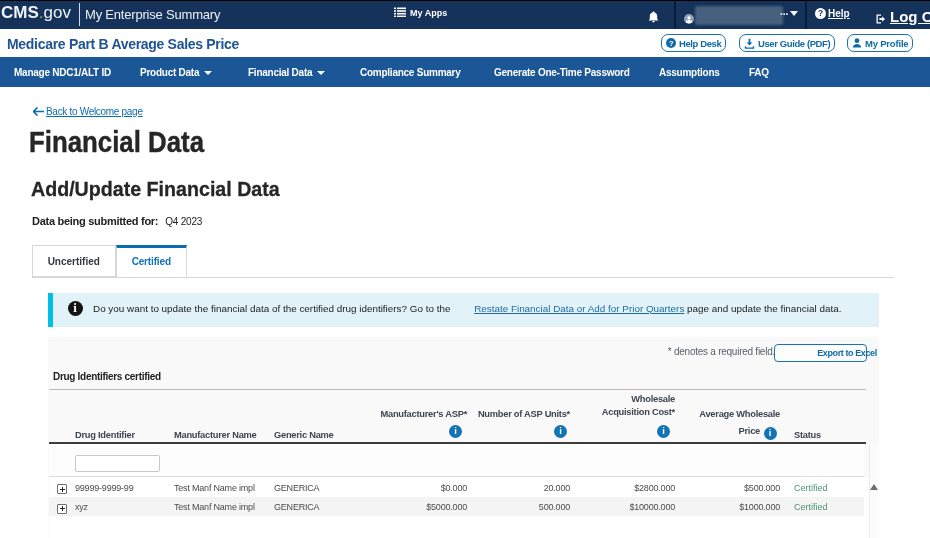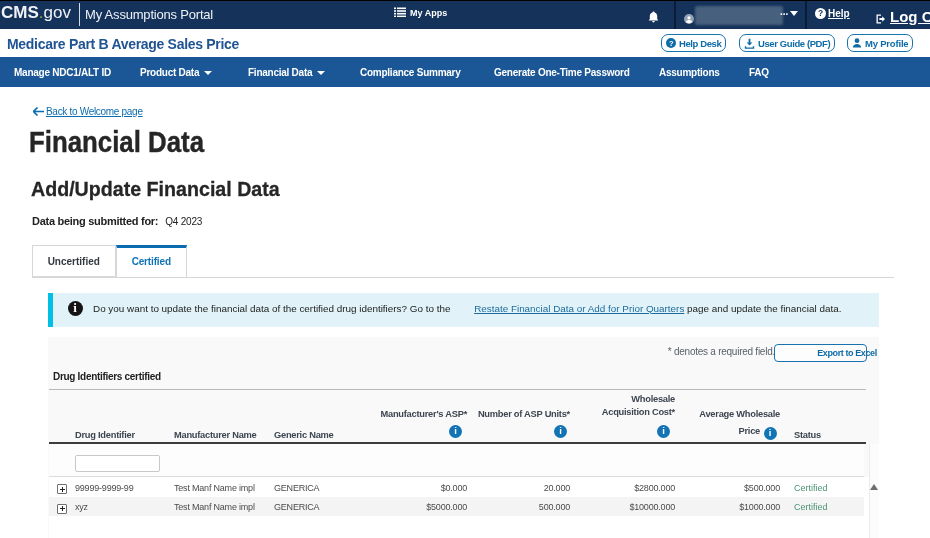--- a/index.html
+++ b/index.html
@@ -74,21 +74,21 @@
 #sbar { left:869px; top:444px; width:10px; height:94px; background:#fcfcfc; border-left:1px solid #ececec; }
 #sarrow { left:870px; top:484px; width:0; height:0; border-left:4px solid transparent; border-right:4px solid transparent; border-bottom:6px solid #6e6e6e; }
 </style>
 </head>
 <body>
 <div id="topbar"></div>
 <div id="tsep1" class="abs"></div>
 <div id="tsep2" class="abs"></div>
 <div id="brand" class="abs"><b>CMS</b><span style="color:#7fb135">.</span>gov</div>
 <div id="tdiv1" class="abs"></div>
-<div id="portal" class="abs">My Assumptions Portal</div>
+<div id="portal" class="abs">My Enterprise Summary</div>
 <div id="myapps" class="abs"><svg width="12" height="10" viewBox="0 0 12 10" style="vertical-align:-1.5px;margin-right:4px">
       <rect x="0" y="0.5" width="2" height="1.6" fill="#fff"></rect>
       <rect x="3" y="0.5" width="9" height="1.6" fill="#fff"></rect>
       <rect x="0" y="3.2" width="2" height="1.6" fill="#fff"></rect>
       <rect x="3" y="3.2" width="9" height="1.6" fill="#fff"></rect>
       <rect x="0" y="5.9" width="2" height="1.6" fill="#fff"></rect>
       <rect x="3" y="5.9" width="9" height="1.6" fill="#fff"></rect>
       <rect x="0" y="8.6" width="2" height="1.4" fill="#fff"></rect>
       <rect x="3" y="8.6" width="9" height="1.4" fill="#fff"></rect>
     </svg>My Apps</div>

